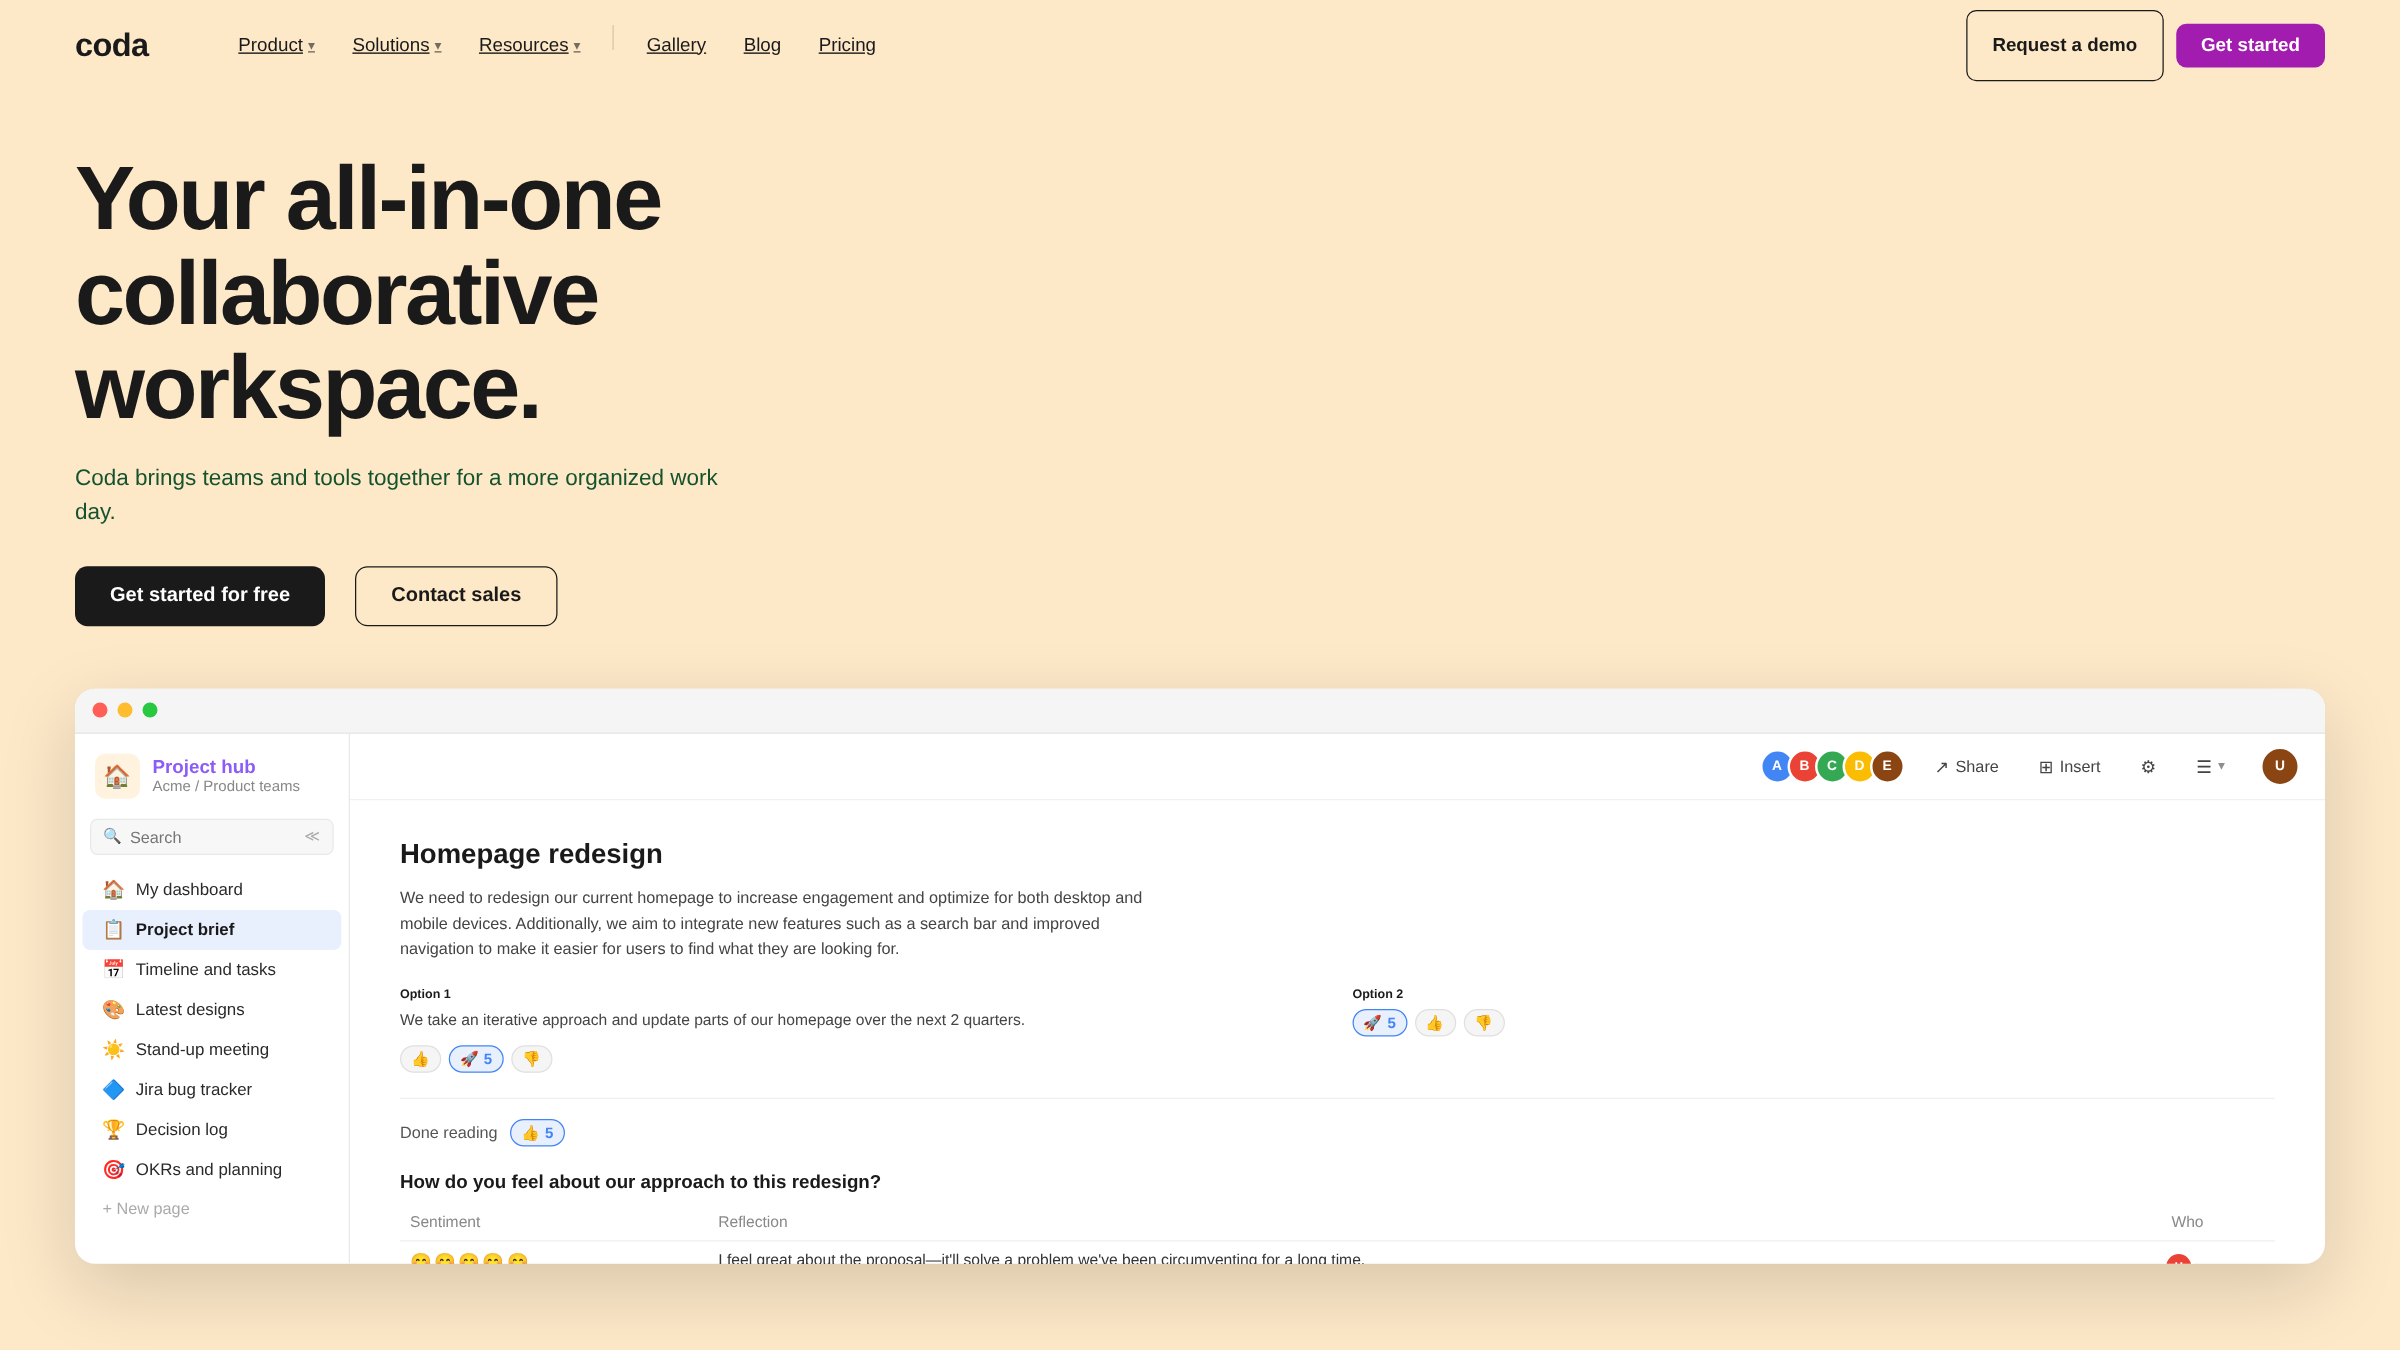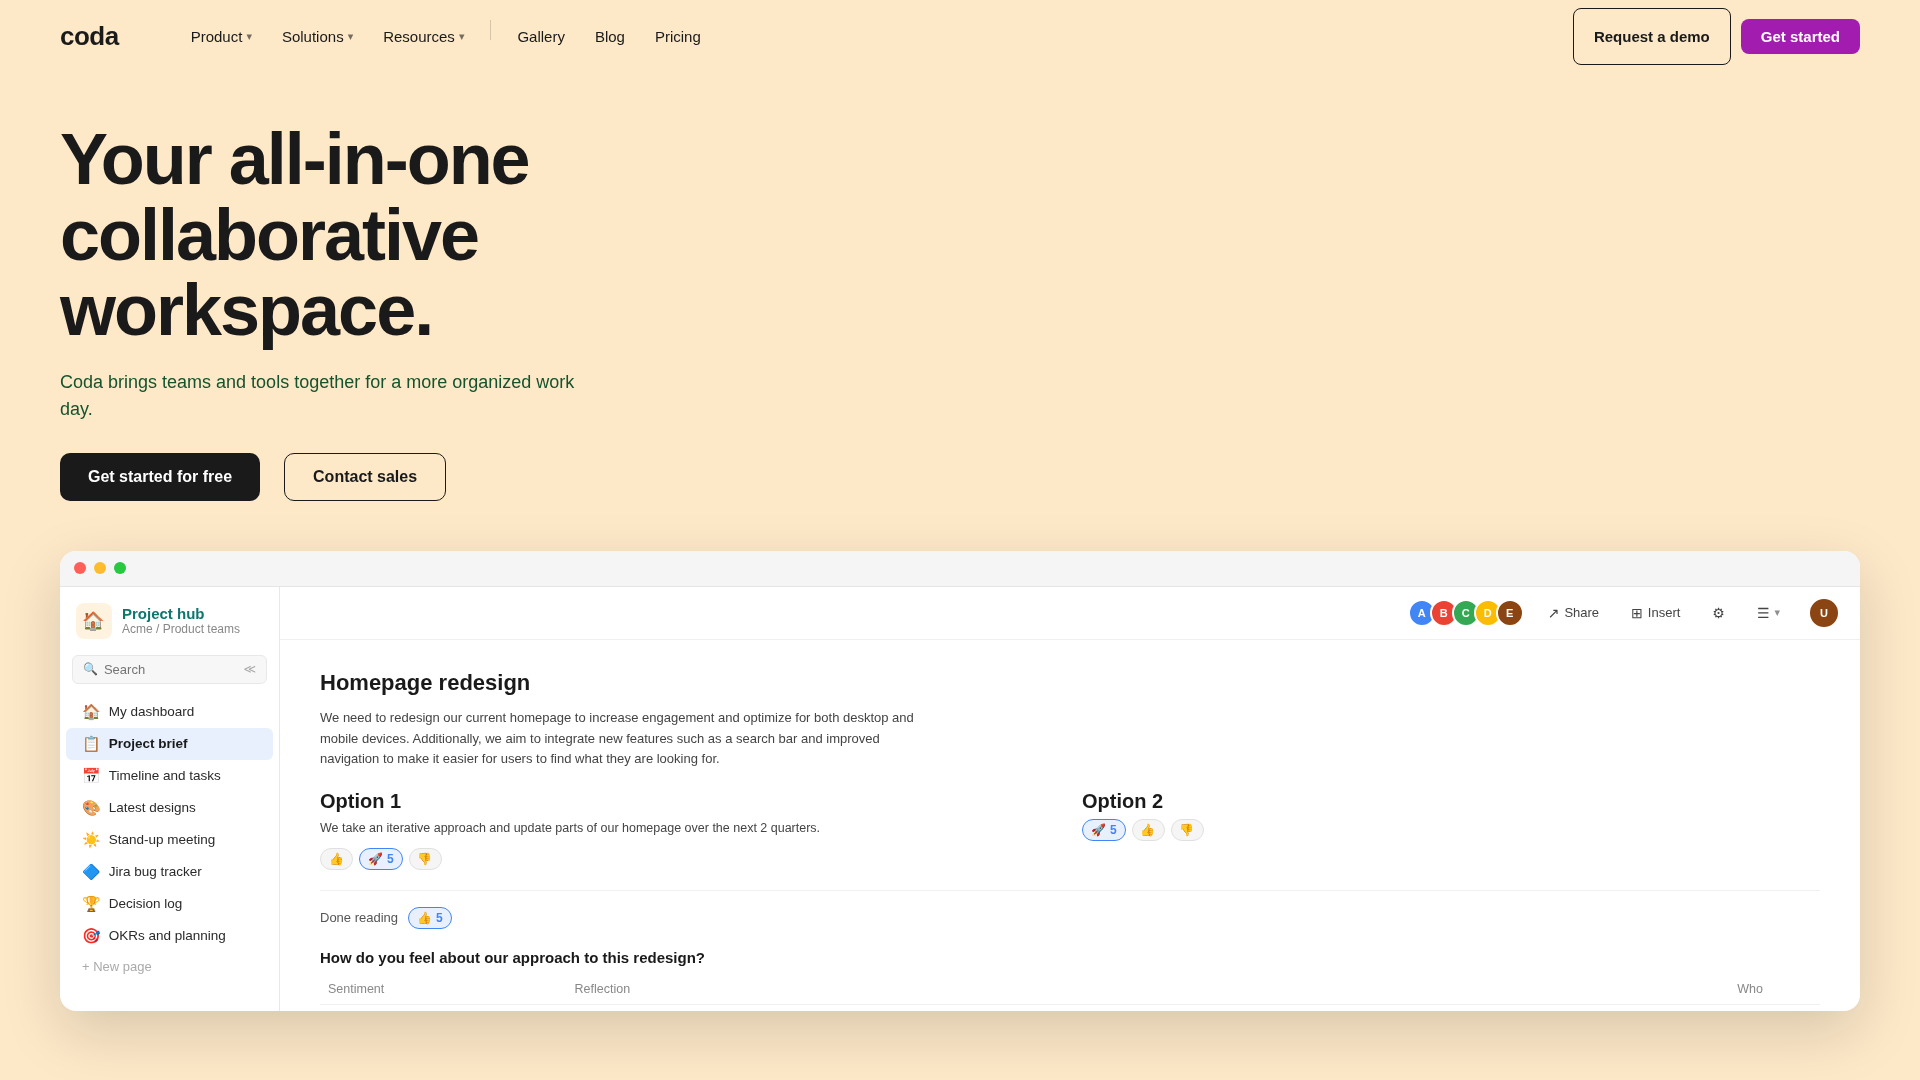--- a/index.html
+++ b/index.html
@@ -25,20 +25,21 @@
       font-weight: 700;
       color: #1a1a1a;
       margin-right: 60px;
       letter-spacing: -0.5px;
     }
     .nav-links {
       display: flex;
       align-items: flex-start;
       gap: 6px;
       flex: 1;
+      text-decoration: underline;
     }
     .nav-link {
       display: flex;
       align-items: center;
       gap: 4px;
       padding: 8px 12px;
       font-size: 15px;
       color: #1a1a1a;
       cursor: pointer;
       border-radius: 6px;
@@ -179,21 +180,21 @@
       background: #fff3e0;
       border-radius: 8px;
       display: flex;
       align-items: center;
       justify-content: center;
       font-size: 18px;
     }
     .sidebar-title {
       font-size: 15px;
       font-weight: 700;
-      color: #0f766e;
+      color: #8b5cf6;
     }
     .sidebar-subtitle {
       font-size: 12px;
       color: #888;
     }
     .sidebar-search {
       margin: 4px 12px 12px;
       display: flex;
       align-items: center;
       gap: 6px;
@@ -301,21 +302,21 @@
       max-width: 600px;
     }
     .options-grid {
       display: grid;
       grid-template-columns: 1fr 1fr;
       gap: 24px;
       margin-bottom: 20px;
     }
     .option-card {}
     .option-label {
-      font-size: 20px;
+      font-size: 10px;
       font-weight: 700;
       color: #1a1a1a;
       margin-bottom: 6px;
     }
     .option-text {
       font-size: 12.5px;
       color: #444;
       line-height: 1.5;
       margin-bottom: 10px;
     }

